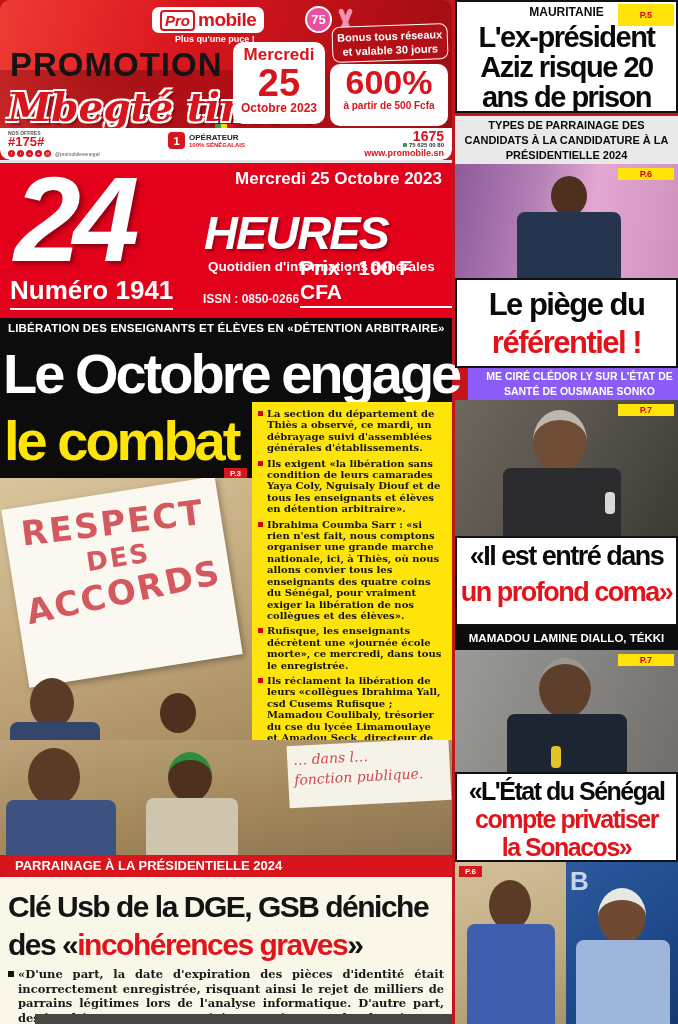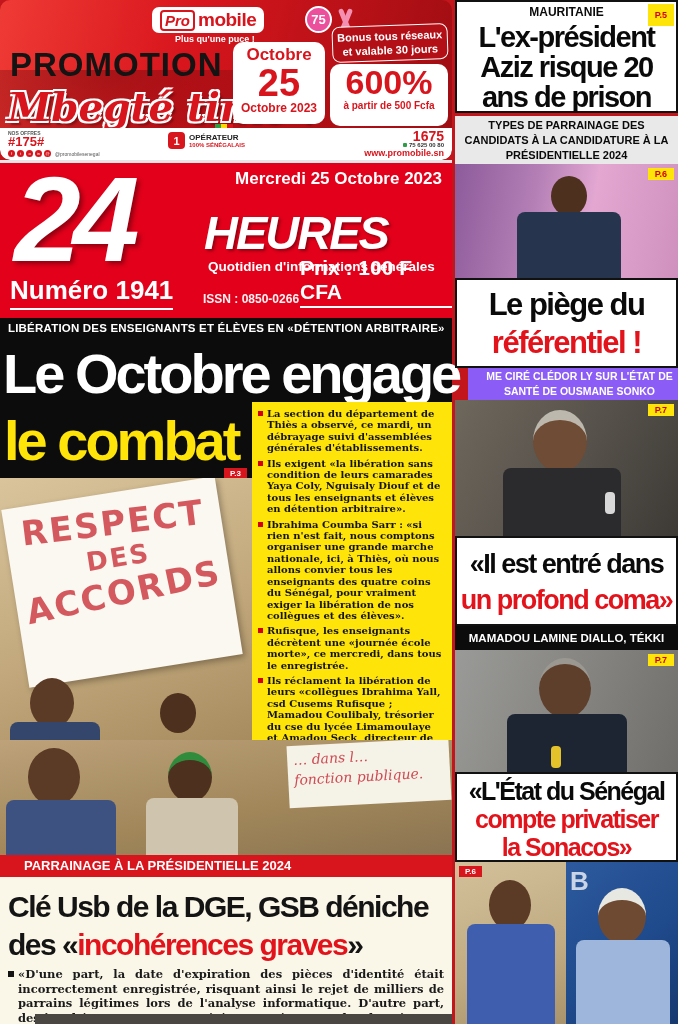--- a/index.html
+++ b/index.html
@@ -77,44 +77,44 @@
   .s1a { font-size:34px; transform:rotate(2deg); }
   .s1b { font-size:26px; }
   .s1c { font-size:34px; transform:rotate(-3deg); }
   .head { position:absolute; border-radius:50%; }
   .torso { position:absolute; border-radius:8px 8px 0 0; }
   .photo-crowd { left:0; top:740px; width:452px; height:115px; background:linear-gradient(170deg,#bda27a 0%,#a08659 60%,#8a7352 100%); }
   .sign2 { position:absolute; left:288px; top:2px; width:162px; height:62px; background:#f5f2e8; transform:rotate(-3deg); padding:4px 6px; }
   .sign2 div { font-family:"DejaVu Serif", serif; font-style:italic; color:#cf4a52; font-size:14px; line-height:20px; white-space:nowrap; }
 
   
-  .bs-kicker { left:0; top:855px; width:452px; height:22px; background:#d8151d; color:#fff; font-weight:bold; font-size:13px; line-height:22px; padding-left:24px; }
+  .bs-kicker { left:0; top:855px; width:452px; height:22px; background:#d8151d; color:#fff; font-weight:bold; font-size:13px; line-height:22px; padding-left:15px;border-radius:6px; }
   .bs-body { left:0; top:877px; width:452px; height:147px; background:#faf6e8; padding:11px 8px 0 8px; }
   .bs-h { font-weight:900; font-size:30px; line-height:38px; letter-spacing:-1.5px; color:#141414; white-space:nowrap; }
   .bs-h .red { color:#e3131b; }
   .bs-text-row { display:flex; gap:4px; margin-top:3px; }
   .bs-marker { width:6px; height:6px; background:#141414; margin-top:4px; flex:none; }
   .bs-text { font-family:"DejaVu Serif", serif; font-weight:bold; font-size:11.5px; line-height:14.6px; color:#1a1a1a; text-align:justify; }
   .bs-strip { left:35px; top:1014px; width:417px; height:10px; background:#4a4742; }
 
   
   .rc-box { background:#fff; border:2px solid #111; }
   .rc-kicker-white { text-align:center; font-weight:bold; font-size:12px; color:#0a0a0a; line-height:20px; position:relative; }
-  .badge-yellow { background:#ffe40a; color:#d40000; font-weight:bold; font-size:9px; padding:1px 7px; }
+  .badge-yellow { background:#ffe40a; color:#d40000; font-weight:bold; font-size:9px; padding:1px 22px; }
   .rc-headline { font-weight:900; letter-spacing:-1.5px; text-align:center; color:#0a0a0a; }
   .red { color:#e3131b; }
   .s1 { left:455px; top:0; width:223px; height:113px; }
   .s1 .rc-headline { font-size:29px; line-height:30px; }
   .s2-kicker { left:455px; top:116px; width:223px; height:48px; background:#e9e9e9; color:#0a0a0a; font-weight:bold; font-size:11px; line-height:15px; text-align:center; padding-top:2px; }
   .s2-photo { left:455px; top:164px; width:223px; height:114px; background:linear-gradient(100deg,#8d5b9b 0%,#b37fb5 35%,#e3a7d2 60%,#cf90bd 100%); }
   .s2-hl { left:455px; top:278px; width:223px; height:90px; padding-top:6px; }
   .s2-hl .rc-headline { font-size:31px; line-height:38px; }
   .s3-kicker { left:455px; top:368px; width:223px; height:32px; background:#8b5cf6; color:#fff; font-weight:bold; font-size:10.5px; line-height:15px; text-align:center; padding:1px 8px 0 8px;margin-left:13px; }
   .s3-photo { left:455px; top:400px; width:223px; height:136px; background:linear-gradient(120deg,#6e675c 0%,#55504a 55%,#3d3a35 100%); }
-  .s3-hl { left:455px; top:536px; width:223px; height:90px; padding-top:8px; }
+  .s3-hl { left:455px; top:536px; width:223px; height:90px; }
   .s3-hl .rc-headline { font-size:27px; line-height:36px; }
   .s4-kicker { left:455px; top:626px; width:223px; height:24px; background:#0c0c0c; color:#fff; font-weight:bold; font-size:11.5px; line-height:24px; text-align:center; }
   .s4-photo { left:455px; top:650px; width:223px; height:122px; background:linear-gradient(110deg,#9a9a98 0%,#84837f 55%,#6f6e6a 100%); }
   .s4-hl { left:455px; top:772px; width:223px; height:90px; padding-top:3px; }
   .s4-hl .rc-headline { font-size:25px; line-height:28px; }
   .rc-photos { left:455px; top:862px; width:223px; height:162px; display:flex; }
   .rcp-left { position:relative; width:111px; height:162px; background:linear-gradient(160deg,#d3c09a 0%,#c0ab82 60%,#a8936c 100%); overflow:hidden; }
   .rcp-right { position:relative; width:112px; height:162px; background:linear-gradient(140deg,#2d5a9e 0%,#1f4a8c 55%,#16396f 100%); overflow:hidden; }
   .rcp-letters { position:absolute; left:4px; top:4px; color:rgba(255,255,255,.75); font-weight:900; font-size:26px; letter-spacing:1px; }
   .badge-pos-tr { position:absolute; right:4px; top:4px; }
@@ -131,21 +131,21 @@
     <div class="pm-logo">
       <span class="pm-pro">Pro</span>
       <span class="pm-mobile">mobile</span>
     </div>
     <div class="pm-75">75</div>
     <span class="ribbon"></span>
     <div class="pm-tag">Plus qu'une puce !</div>
     <div class="promo-title">PROMOTION</div>
     <div class="promo-script">Mbegté time !</div>
     <div class="date-box">
-      <div class="d1">Octobre</div>
+      <div class="d1">Mercredi</div>
       <div class="d2">25</div>
       <div class="d3">Octobre 2023</div>
     </div>
     <div class="bonus-box">
       <div>Bonus tous réseaux</div>
       <div>et valable 30 jours</div>
     </div>
     <div class="offer-box">
       <div class="pct">600%</div>
       <div class="cond">à partir de 500 Fcfa</div>

